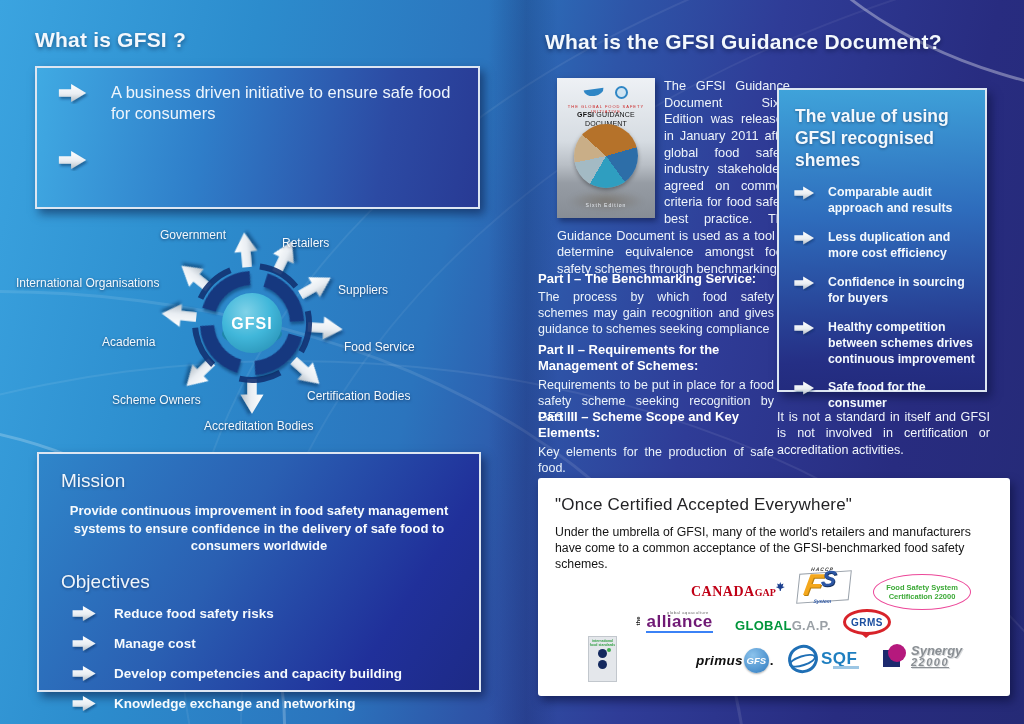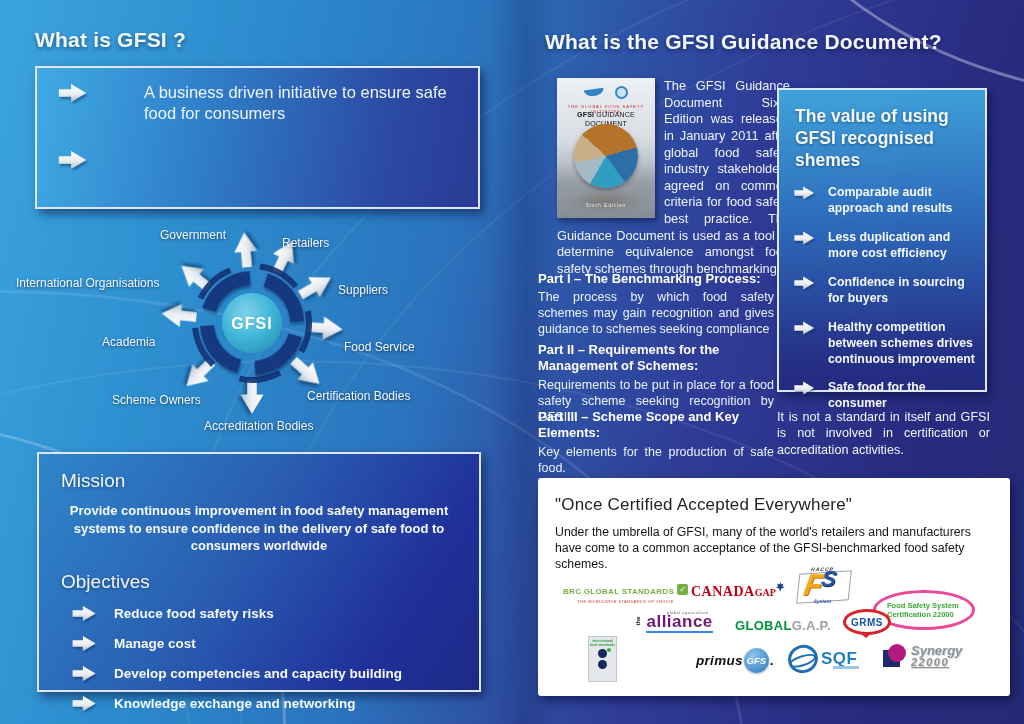--- a/index.html
+++ b/index.html
@@ -17,21 +17,21 @@
   #fold{position:absolute;left:488px;top:0;width:70px;height:724px;
         background:linear-gradient(to right,rgba(5,10,50,0),rgba(8,12,60,.18) 55%,rgba(5,10,50,0));}
 
   .h1{position:absolute;color:#f3f8fd;font-size:21px;font-weight:bold;letter-spacing:.2px;
       text-shadow:0 2px 4px rgba(0,10,40,.45);}
   .panel-box{position:absolute;border:2px solid #dde6f2;box-shadow:4px 5px 9px rgba(5,12,50,.5);}
 
   
   #intro-box{left:35px;top:66px;width:441px;height:139px;
              background:linear-gradient(100deg,#40aae3 0%,#2f7ec9 38%,#2c4aa3 78%,#283a94 100%);}
-  .intro-item{display:flex;align-items:flex-start;margin:14px 18px 0 20px;gap:33px;}
+  .intro-item{display:flex;align-items:flex-start;margin:14px 18px 0 20px;}
   .intro-item .txt{color:#eef5fc;font-size:16.5px;line-height:1.25;margin-left:22px;}
   .arr{flex:0 0 auto;}
 
   
   #diagram-svg{position:absolute;left:0;top:220px;}
   .dnode{position:absolute;color:#f2f8fd;font-size:12px;text-shadow:0 1px 3px rgba(0,10,40,.55);white-space:nowrap;}
   #nd-government{left:160px;top:228px;} #nd-retailers{left:282px;top:236px;}
   #nd-intorg{left:16px;top:276px;}      #nd-suppliers{left:338px;top:283px;}
   #nd-academia{left:102px;top:335px;}   #nd-foodservice{left:344px;top:340px;}
   #nd-schemeowners{left:112px;top:393px;} #nd-certbodies{left:307px;top:389px;}
@@ -101,22 +101,22 @@
   #cg-leaf{display:inline-block;width:9px;height:9px;background:#1b3f8f;vertical-align:top;
            clip-path:polygon(50% 0,60% 28%,85% 18%,75% 50%,100% 55%,60% 75%,55% 100%,45% 100%,40% 75%,0 55%,25% 50%,15% 18%,40% 28%);}
   
   #logo-haccp{left:262px;top:88px;width:48px;height:42px;transform:skewX(-10deg);}
   #haccp-top{position:absolute;left:8px;top:0;color:#3a3a3a;font-size:5px;font-weight:bold;font-style:italic;letter-spacing:1px;}
   #haccp-f{position:absolute;left:4px;top:2px;color:#f4a81d;font-size:30px;font-weight:bold;font-style:italic;text-shadow:1px 1px 0 #b97f0e;}
   #haccp-s{position:absolute;left:20px;top:0px;color:#2b56a5;font-size:22px;font-weight:bold;font-style:italic;text-shadow:1px 1px 0 #16325f;}
   #haccp-sub{position:absolute;left:16px;top:32px;color:#2b56a5;font-size:5px;font-style:italic;font-weight:bold;}
   #haccp-frame{position:absolute;left:-2px;top:6px;width:50px;height:28px;border:1px solid #9aa2ab;transform:rotate(-4deg);}
   
-  #logo-fssc{left:335px;top:112px;width:96px;height:34px;border:3px solid #ec4899;border-radius:50%;
-             display:flex;align-items:center;justify-content:center;text-align:left;}
+  #logo-fssc{left:335px;top:96px;width:96px;height:34px;border:1px solid #ec4899;border-radius:50%;
+             display:flex;align-items:center;justify-content:center;text-align:center;}
   #fssc-text{color:#3aa935;font-size:7.5px;font-weight:bold;line-height:1.2;white-space:normal;width:74px;}
   
   #logo-alliance{left:95px;top:134px;}
   #alli-top{position:absolute;left:34px;top:-2px;color:#666;font-size:4px;letter-spacing:.5px;}
   #alli-the{display:inline-block;transform:rotate(-90deg) translate(2px,0);color:#111;font-size:6px;font-weight:bold;vertical-align:middle;}
   #alli-main{color:#701a75;font-size:17px;font-weight:bold;letter-spacing:.5px;border-bottom:2px solid #3b82f6;}
   
   #logo-globalgap{left:197px;top:140px;font-size:13px;font-weight:bold;letter-spacing:.3px;}
   #gg-1{color:#00953b;} #gg-2{color:#9aa0a6;}
   
@@ -278,21 +278,21 @@
       <div id="cover-tagline">the global food safety initiative</div>
       <div id="cover-title"><b>GFSI</b><span> GUIDANCE DOCUMENT</span></div>
       <div id="cover-pie"></div>
       <div id="cover-reflect"></div>
       <div id="cover-edition">Sixth Edition</div>
     </div>
     <span>The GFSI Guidance Document Sixth Edition was released in January 2011 after global food safety industry stakeholders agreed on common criteria for food safety best practice. The Guidance Document is used as a tool to determine equivalence amongst food safety schemes through benchmarking.</span>
   </div>
 
   <div class="part" id="part1">
-    <div class="part-title">Part I – The Benchmarking Process:</div>
+    <div class="part-title">Part I – The Benchmarking Service:</div>
     <div class="part-body">The process by which food safety schemes may gain recognition and gives guidance to schemes seeking compliance</div>
   </div>
   <div class="part" id="part2">
     <div class="part-title">Part II – Requirements for the Management of Schemes:</div>
     <div class="part-body">Requirements to be put in place for a food safety scheme seeking recognition by GFSI</div>
   </div>
   <div class="part" id="part3">
     <div class="part-title">Part III – Scheme Scope and Key Elements:</div>
     <div class="part-body">Key elements for the production of safe food.</div>
   </div>
@@ -330,24 +330,20 @@
       <div class="txt">Safe food for the consumer</div>
     </div>
   </div>
 
   <div id="note-text">It is not a standard in itself and GFSI is not involved in certification or accreditation activities.</div>
 
   <div id="certified-box">
     <div id="certified-title">"Once Certified Accepted Everywhere"</div>
     <div id="certified-body">Under the umbrella of GFSI, many of the world's retailers and manufacturers have come to a common acceptance of the GFSI-benchmarked food safety schemes.</div>
 
-    <div class="logo" id="logo-brc">
-      <div><span id="brc-l1">BRC GLOBAL STANDARDS</span><span id="brc-check">✓</span></div>
-      <div id="brc-l2">THE WORLDWIDE STANDARDS OF CHOICE</div>
-    </div>
 
     <div class="logo" id="logo-canadagap">
       <span id="cg-1">CANADA</span><span id="cg-2">GAP</span><span id="cg-leaf"></span>
     </div>
 
     <div class="logo" id="logo-haccp">
       <div id="haccp-frame"></div>
       <span id="haccp-top">HACCP</span>
       <span id="haccp-f">F</span>
       <span id="haccp-s">S</span>

